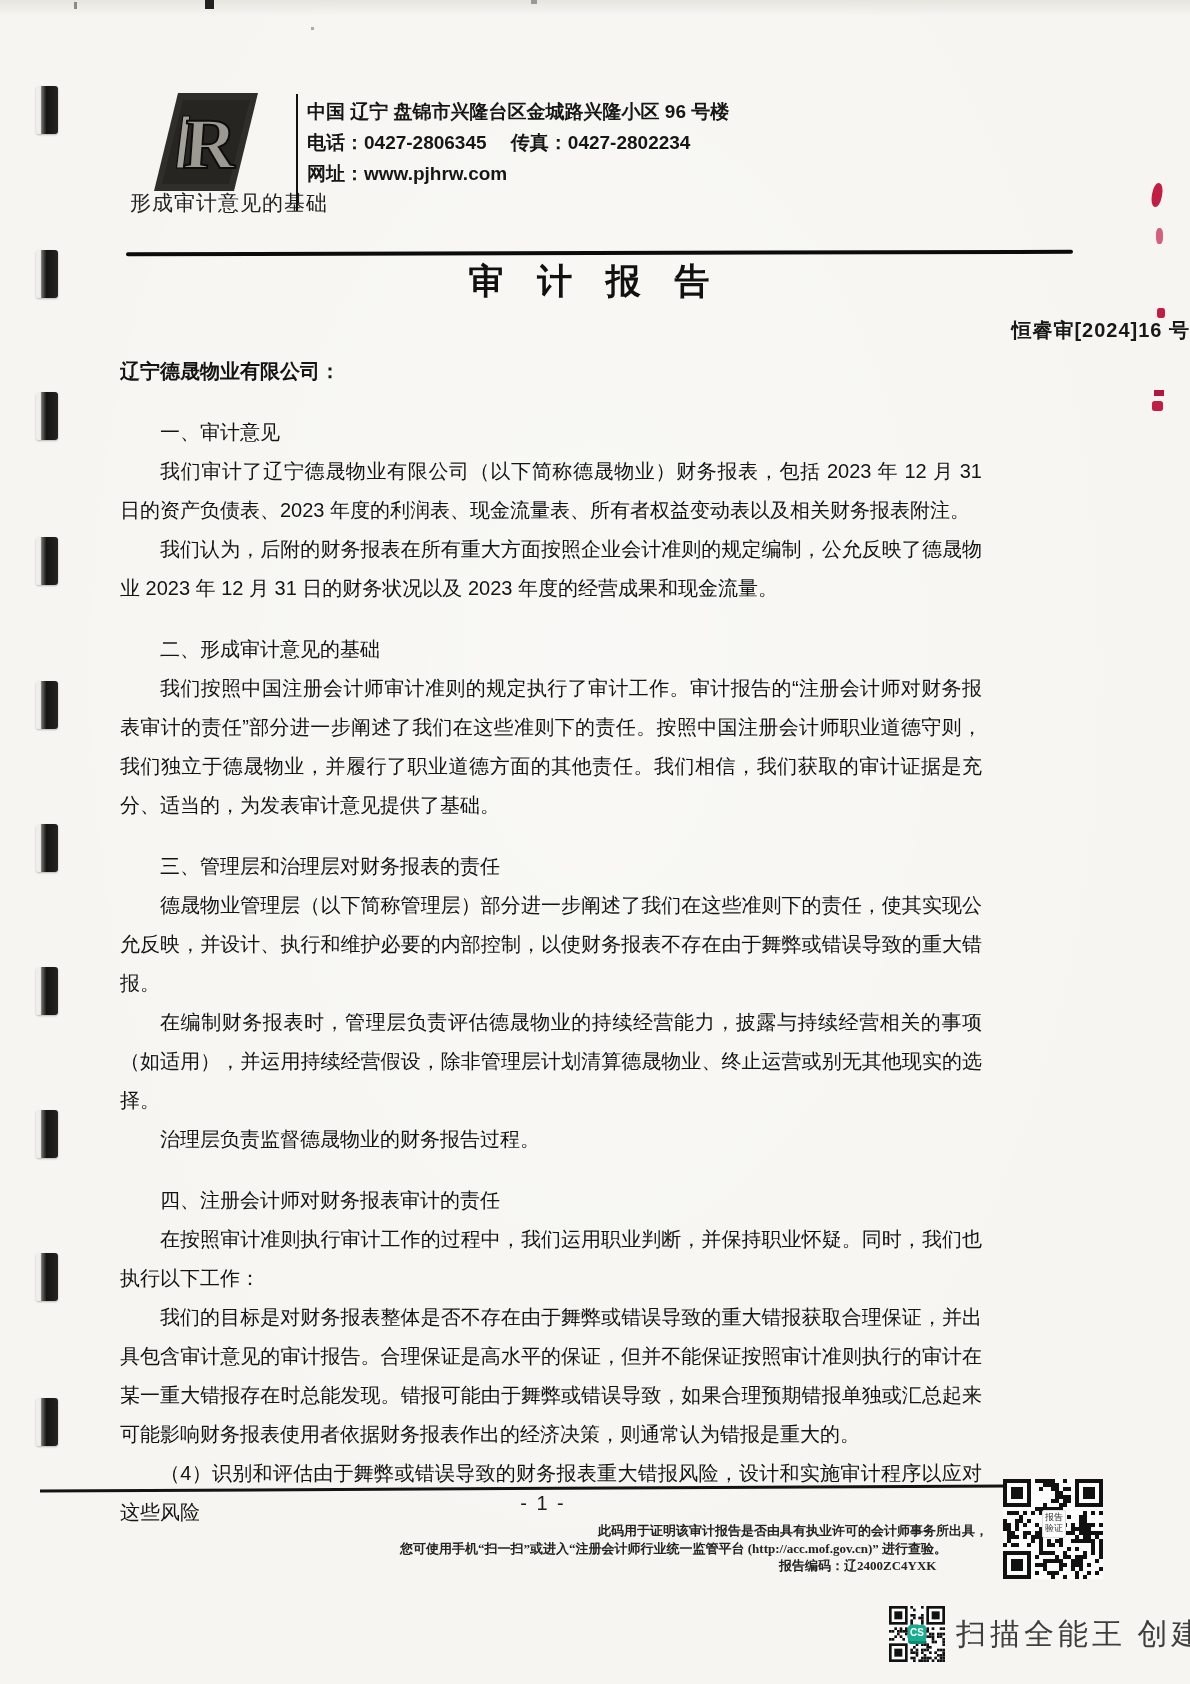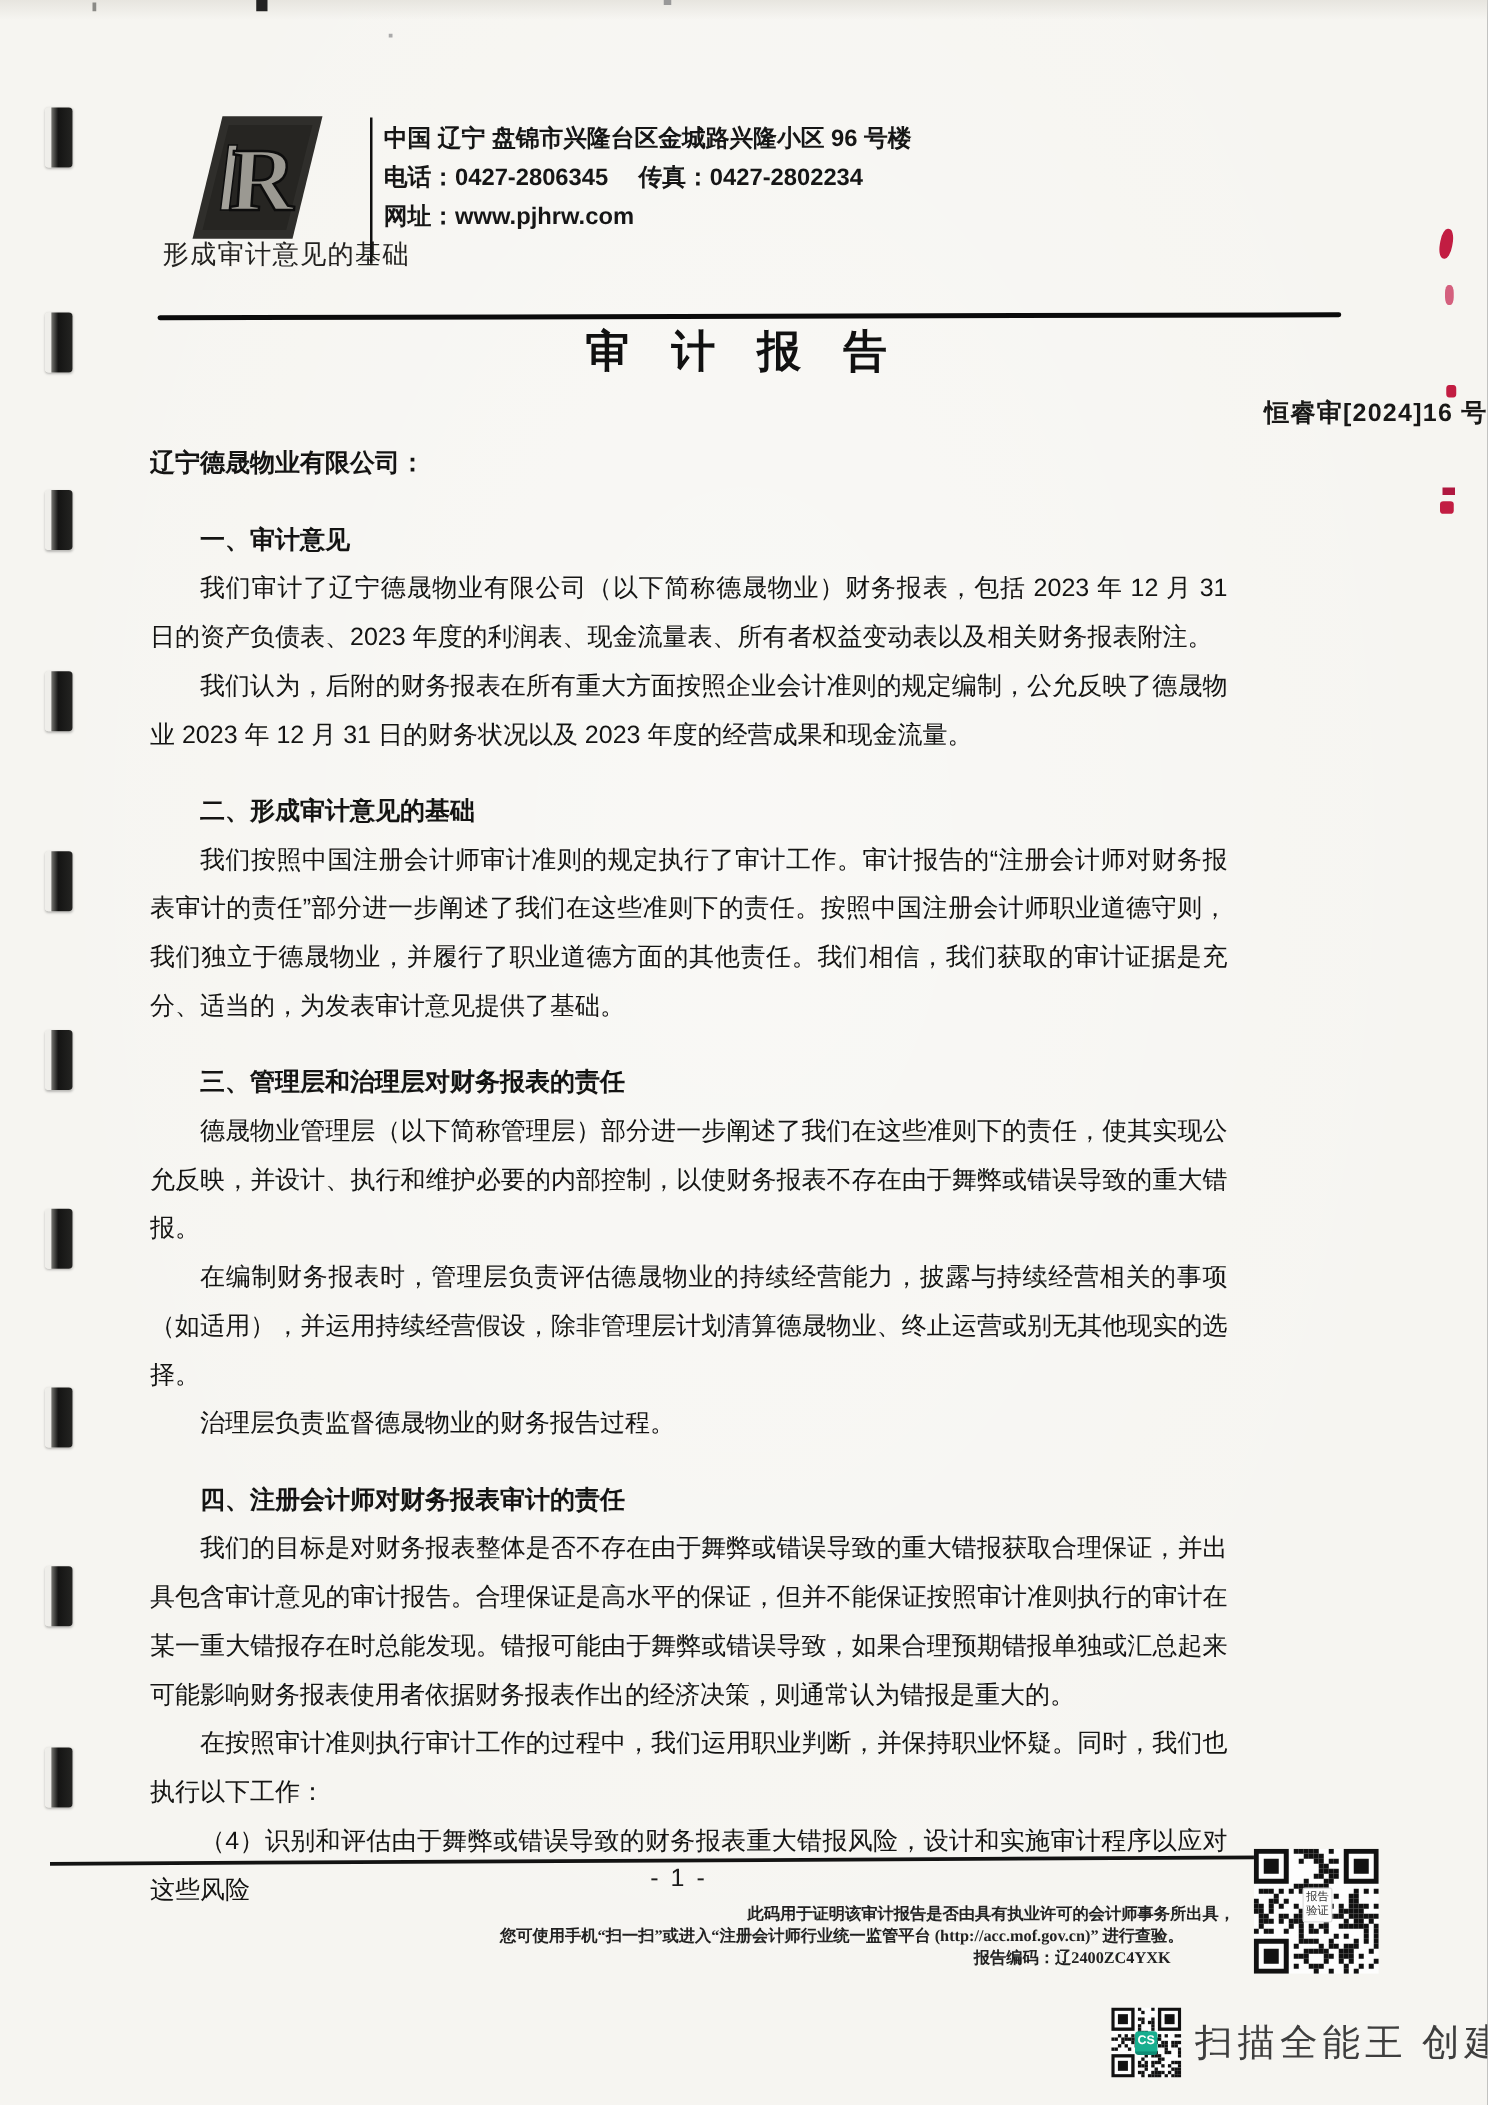--- a/index.html
+++ b/index.html
@@ -17,21 +17,21 @@
   
   .firm-name{left:130px;top:189px;font-size:21px;font-weight:500;letter-spacing:1px;color:#22211f;}
   .lh-divider{left:296px;top:94px;width:2px;height:117px;background:#101010;}
   .contact{left:307px;top:96px;font-size:19px;font-weight:bold;line-height:31px;color:#161616;}
   .top-rule{left:126px;top:251px;width:947px;height:4px;background:#0b0b0b;border-radius:3px;transform:rotate(-0.15deg);}
   .title{left:0;width:1190px;top:258px;text-align:center;font-size:35px;font-weight:bold;letter-spacing:12px;color:#111;}
   .docnum{left:0;width:1190px;top:317px;text-align:right;font-size:20px;font-weight:bold;letter-spacing:1px;}
   
   .body-text{left:120px;top:352px;width:862px;font-size:20px;line-height:39px;text-align:justify;color:#141413;}
   .addressee{font-weight:bold;}
-  .sec-heading{font-weight:bold;margin-top:22px;text-indent:40px;}
+  .sec-heading{font-weight:normal;margin-top:22px;text-indent:40px;}
   .body-text p{margin:0;text-indent:40px;}
   
   .bottom-rule{left:40px;top:1487px;width:968px;height:3px;background:#131313;transform:rotate(-0.3deg);}
   .pageno{left:0;width:1086px;top:1492px;text-align:center;font-size:20px;letter-spacing:2px;color:#1c1c1c;}
   .fine{font-family:"Liberation Serif", serif;font-size:13px;font-weight:bold;color:#222;white-space:nowrap;}
   .f1{left:598px;top:1522px;}
   .f2{left:400px;top:1540px;}
   .f3{left:779px;top:1557px;}
   
   .qr-big{left:1003px;top:1479px;width:100px;height:100px;}
@@ -82,22 +82,22 @@
         <div class="sec-heading">一、审计意见</div>
         <p>我们审计了辽宁德晟物业有限公司（以下简称德晟物业）财务报表，包括 2023 年 12 月 31 日的资产负债表、2023 年度的利润表、现金流量表、所有者权益变动表以及相关财务报表附注。</p>
         <p>我们认为，后附的财务报表在所有重大方面按照企业会计准则的规定编制，公允反映了德晟物业 2023 年 12 月 31 日的财务状况以及 2023 年度的经营成果和现金流量。</p>
         <div class="sec-heading">二、形成审计意见的基础</div>
         <p>我们按照中国注册会计师审计准则的规定执行了审计工作。审计报告的“注册会计师对财务报表审计的责任”部分进一步阐述了我们在这些准则下的责任。按照中国注册会计师职业道德守则，我们独立于德晟物业，并履行了职业道德方面的其他责任。我们相信，我们获取的审计证据是充分、适当的，为发表审计意见提供了基础。</p>
         <div class="sec-heading">三、管理层和治理层对财务报表的责任</div>
         <p>德晟物业管理层（以下简称管理层）部分进一步阐述了我们在这些准则下的责任，使其实现公允反映，并设计、执行和维护必要的内部控制，以使财务报表不存在由于舞弊或错误导致的重大错报。</p>
         <p>在编制财务报表时，管理层负责评估德晟物业的持续经营能力，披露与持续经营相关的事项（如适用），并运用持续经营假设，除非管理层计划清算德晟物业、终止运营或别无其他现实的选择。</p>
         <p>治理层负责监督德晟物业的财务报告过程。</p>
         <div class="sec-heading">四、注册会计师对财务报表审计的责任</div>
+        <p>在按照审计准则执行审计工作的过程中，我们运用职业判断，并保持职业怀疑。同时，我们也执行以下工作：</p>
         <p>我们的目标是对财务报表整体是否不存在由于舞弊或错误导致的重大错报获取合理保证，并出具包含审计意见的审计报告。合理保证是高水平的保证，但并不能保证按照审计准则执行的审计在某一重大错报存在时总能发现。错报可能由于舞弊或错误导致，如果合理预期错报单独或汇总起来可能影响财务报表使用者依据财务报表作出的经济决策，则通常认为错报是重大的。</p>
-        <p>在按照审计准则执行审计工作的过程中，我们运用职业判断，并保持职业怀疑。同时，我们也执行以下工作：</p>
         <p>（4）识别和评估由于舞弊或错误导致的财务报表重大错报风险，设计和实施审计程序以应对这些风险</p>
       </div>
   </div>
 
   <div class="abs bottom-rule"></div>
   <div class="abs pageno">- 1 -</div>
   <div class="abs fine f1">此码用于证明该审计报告是否由具有执业许可的会计师事务所出具，</div>
   <div class="abs fine f2">您可使用手机“扫一扫”或进入“注册会计师行业统一监管平台 (http://acc.mof.gov.cn)” 进行查验。</div>
   <div class="abs fine f3">报告编码：辽2400ZC4YXK</div>
 

